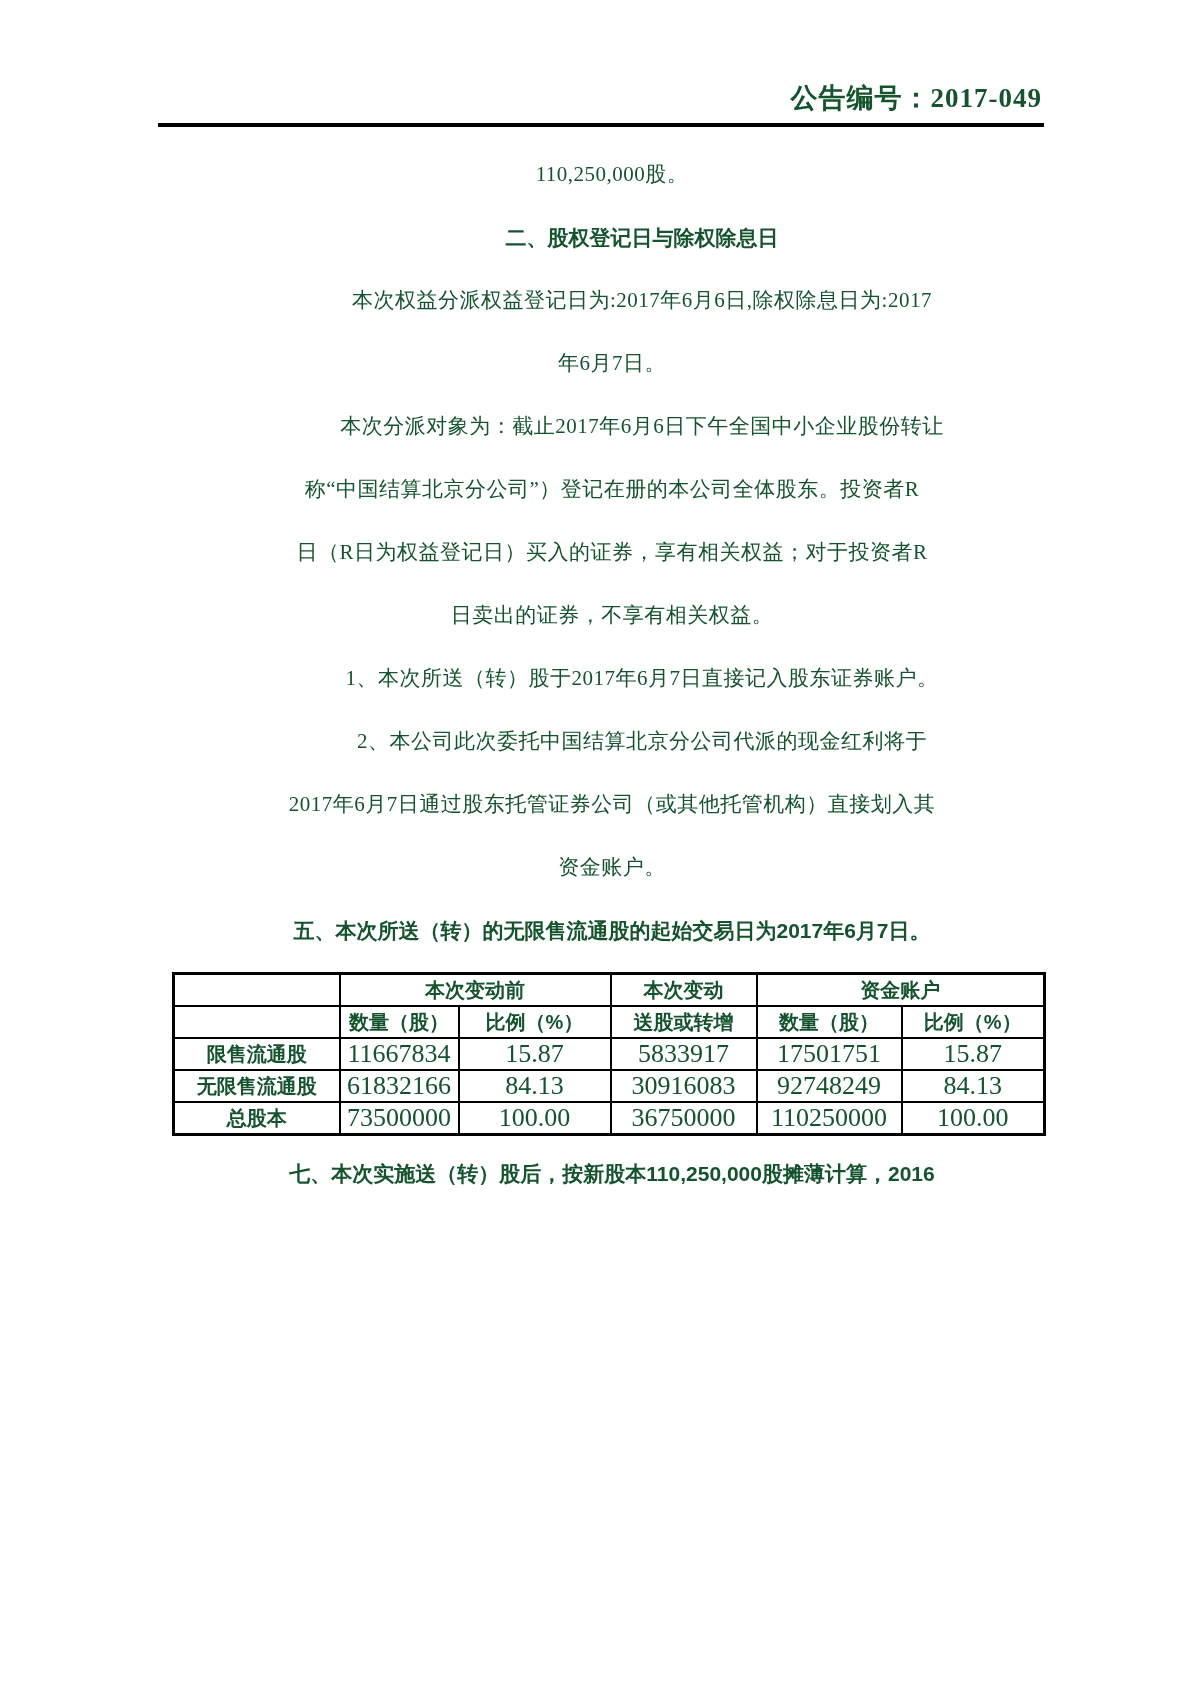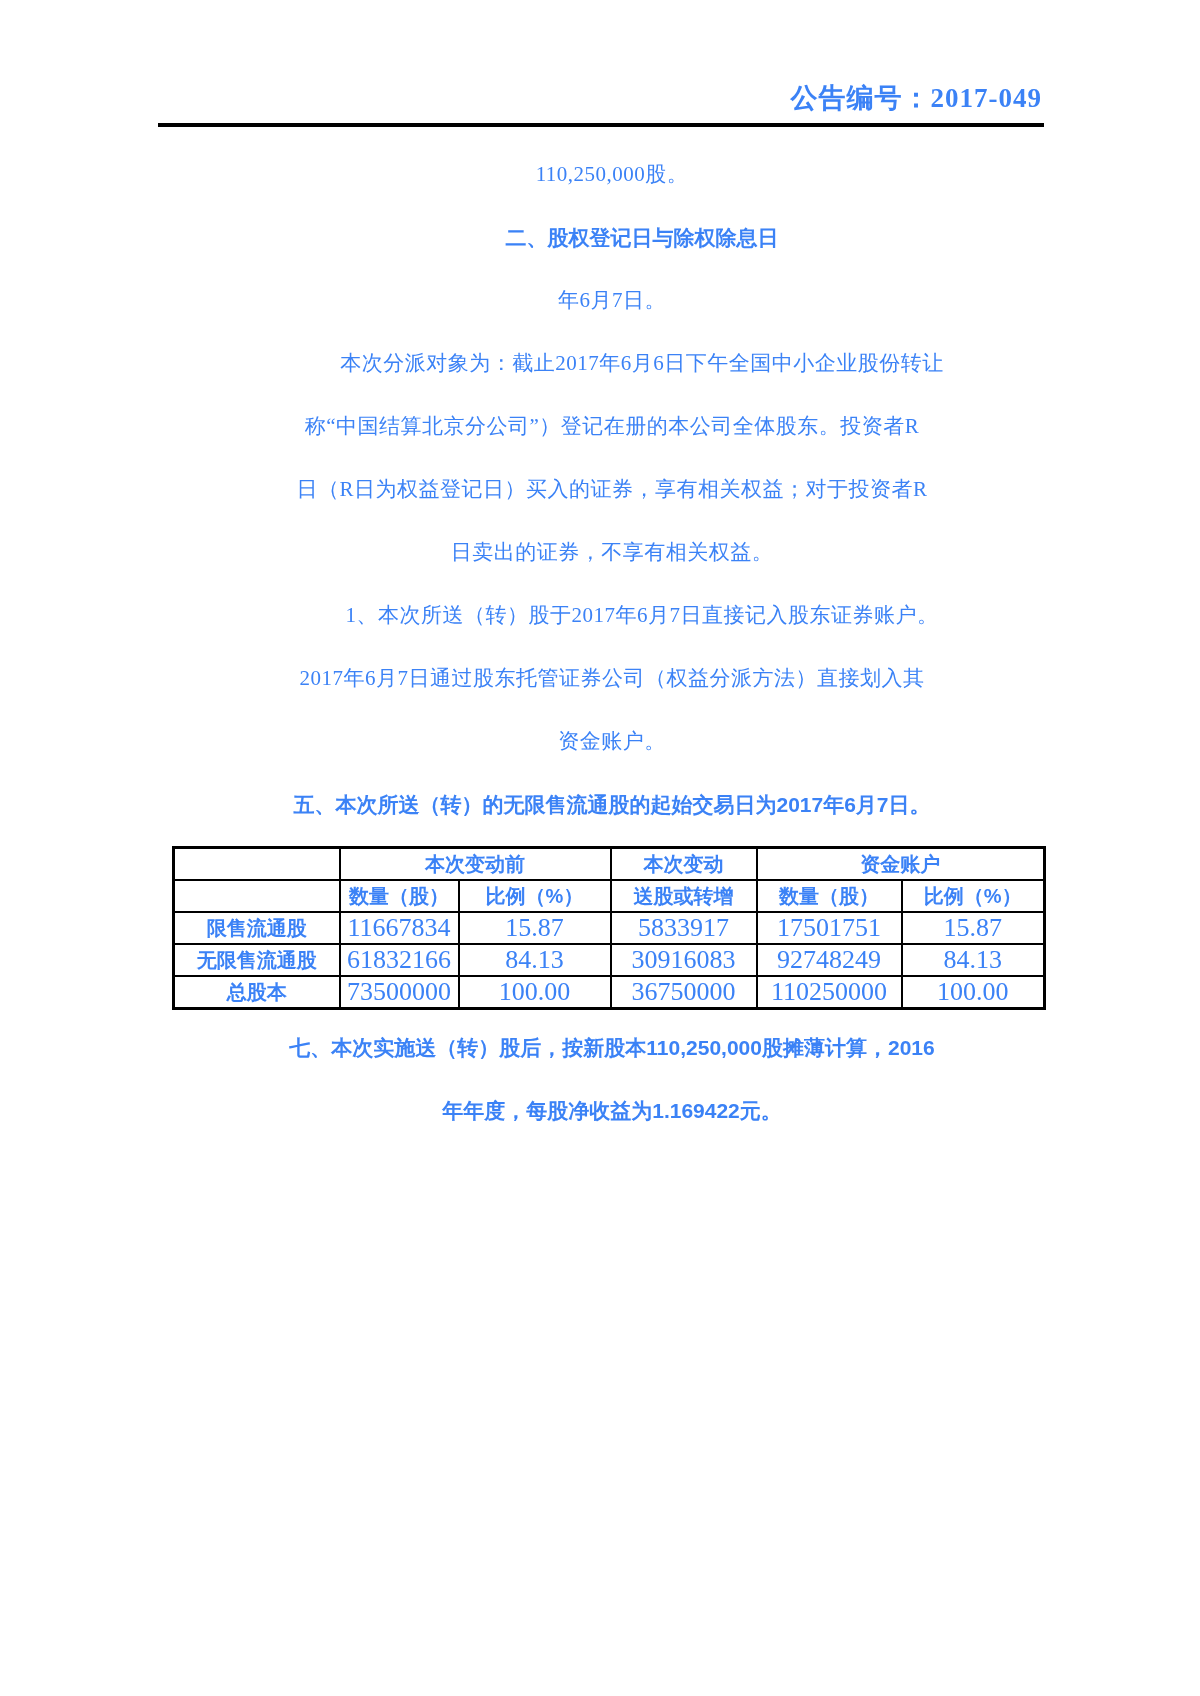--- a/index.html
+++ b/index.html
@@ -1,20 +1,20 @@
 <!DOCTYPE html>
 <html><head>
 <meta charset="utf-8">
 <style>
   html, body { margin:0; padding:0; background:#ffffff; }
   .page {
     position:relative;
     width:1200px; height:1208px;
     background:#ffffff;
-    color:#3b82f6;
+    color:#14532d;
     overflow:hidden;
     font-family:"Liberation Serif", serif;
   }
   .content {
     position:absolute;
     left:158px; top:82px;
     width:886px;
   }
   .doc-header {
     text-align:right;
@@ -83,27 +83,29 @@
 
 <div class="page">
   <div class="content">
 
     <div class="doc-header">公告编号：2017-049</div>
     <div class="rule"></div>
 
     <div class="lines">
       <div class="line">110,250,000股。</div>
       <div class="line hei indent">二、股权登记日与除权除息日</div>
+      <div class="line indent">本次权益分派权益登记日为:2017年6月6日,除权除息日为:2017</div>
       <div class="line">年6月7日。</div>
       <div class="line indent">本次分派对象为：截止2017年6月6日下午全国中小企业股份转让</div>
       <div class="line">称“中国结算北京分公司”）登记在册的本公司全体股东。投资者R</div>
       <div class="line">日（R日为权益登记日）买入的证券，享有相关权益；对于投资者R</div>
       <div class="line">日卖出的证券，不享有相关权益。</div>
       <div class="line indent">1、本次所送（转）股于2017年6月7日直接记入股东证券账户。</div>
-      <div class="line">2017年6月7日通过股东托管证券公司（权益分派方法）直接划入其</div>
+      <div class="line indent">2、本公司此次委托中国结算北京分公司代派的现金红利将于</div>
+      <div class="line">2017年6月7日通过股东托管证券公司（或其他托管机构）直接划入其</div>
       <div class="line">资金账户。</div>
       <div class="line hei">五、本次所送（转）的无限售流通股的起始交易日为2017年6月7日。</div>
     </div>
 
     <table class="share-table">
       <colgroup>
         <col style="width:166px">
         <col style="width:119px">
         <col style="width:152px">
         <col style="width:146px">

